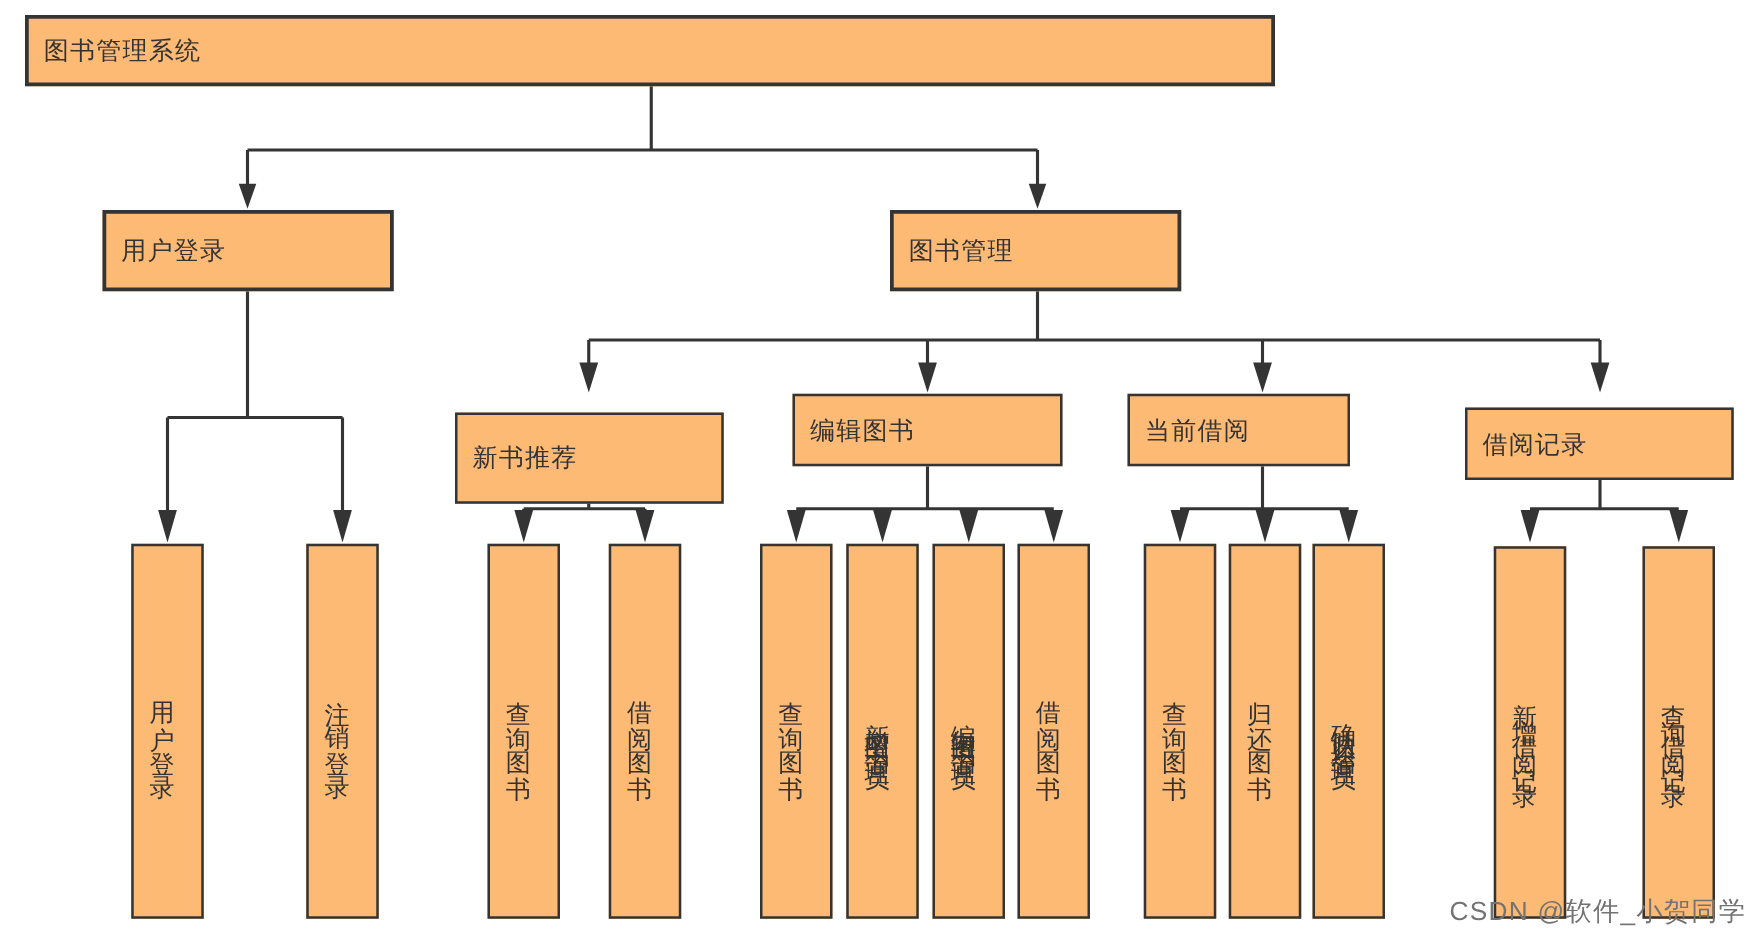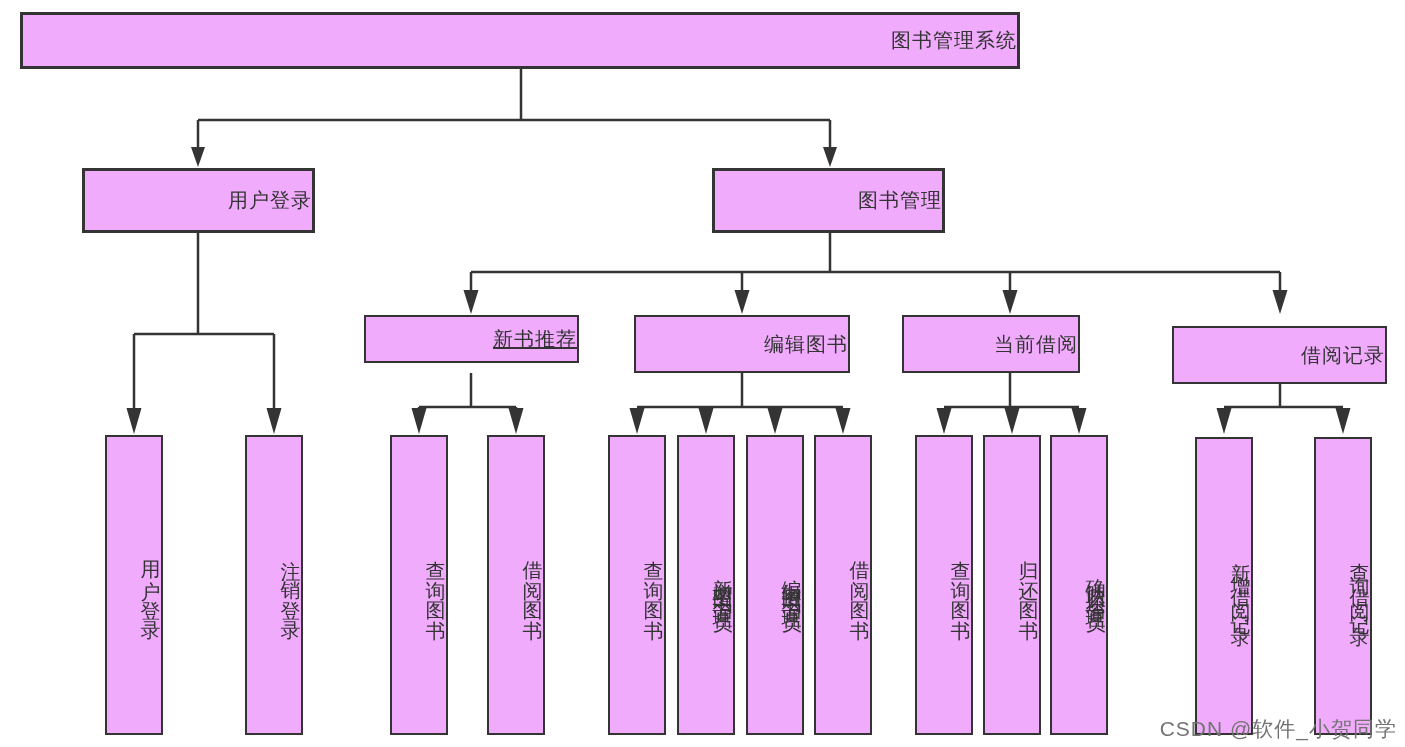--- a/index.html
+++ b/index.html
@@ -21,26 +21,27 @@
     position: absolute;
     left: 0;
     top: 0;
     width: 1405px;
     height: 747px;
     pointer-events: none;
   }
   .node {
     position: absolute;
     box-sizing: border-box;
-    background: #f0abfc;
+    background: #fdba74;
     border: 3px solid #343434;
     display: flex;
     align-items: center;
-    justify-content: flex-end;
+    justify-content: flex-start;
     color: #333333;
+    padding-left: 12px;
   }
   .node.lvl {
     font-size: 20px;
     letter-spacing: 1px;
   }
   .node.leaf {
     border-width: 2.5px;
   }
   .leaf-label {
     writing-mode: vertical-rl;
@@ -114,21 +115,21 @@
     <span>图书管理系统</span>
   </div>
 
   <div class="node lvl" style="left:82px; top:168px; width:233px; height:65px;">
     <span>用户登录</span>
   </div>
   <div class="node lvl" style="left:712px; top:168px; width:233px; height:65px;">
     <span>图书管理</span>
   </div>
 
-  <div class="node lvl" style="left:364px; top:315px; width:215px; height:48px; border-width:2.5px;text-decoration:underline;">
+  <div class="node lvl" style="left:364px; top:330px; width:215px; height:73px; border-width:2.5px;">
     <span>新书推荐</span>
   </div>
   <div class="node lvl" style="left:634px; top:315px; width:216px; height:58px; border-width:2.5px;">
     <span>编辑图书</span>
   </div>
   <div class="node lvl" style="left:902px; top:315px; width:178px; height:58px; border-width:2.5px;">
     <span>当前借阅</span>
   </div>
   <div class="node lvl" style="left:1172px; top:326px; width:215px; height:58px; border-width:2.5px;">
     <span>借阅记录</span>

